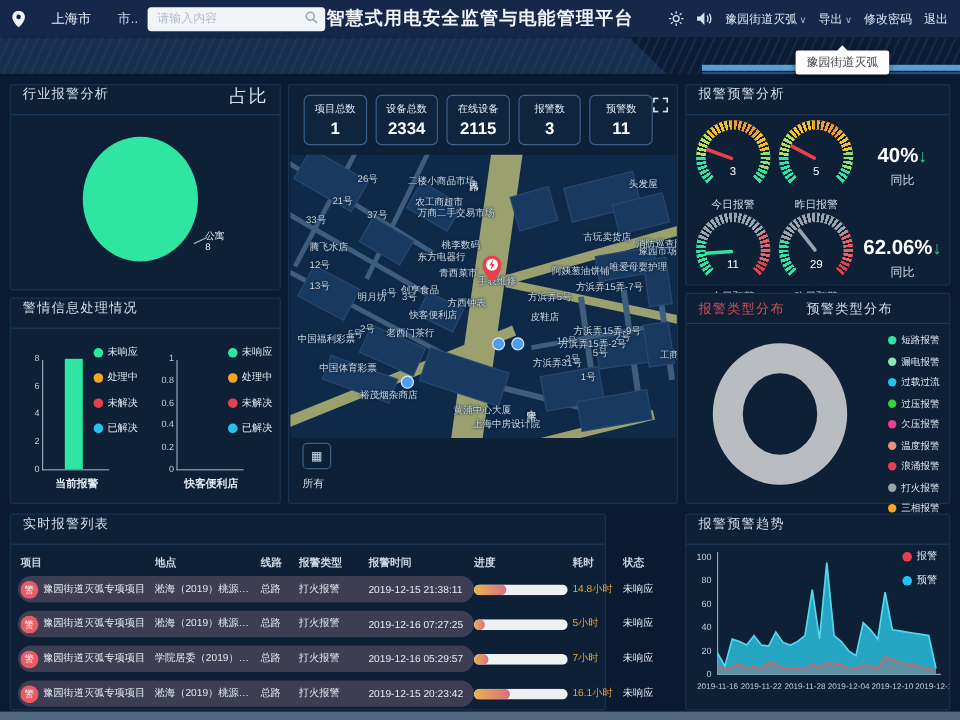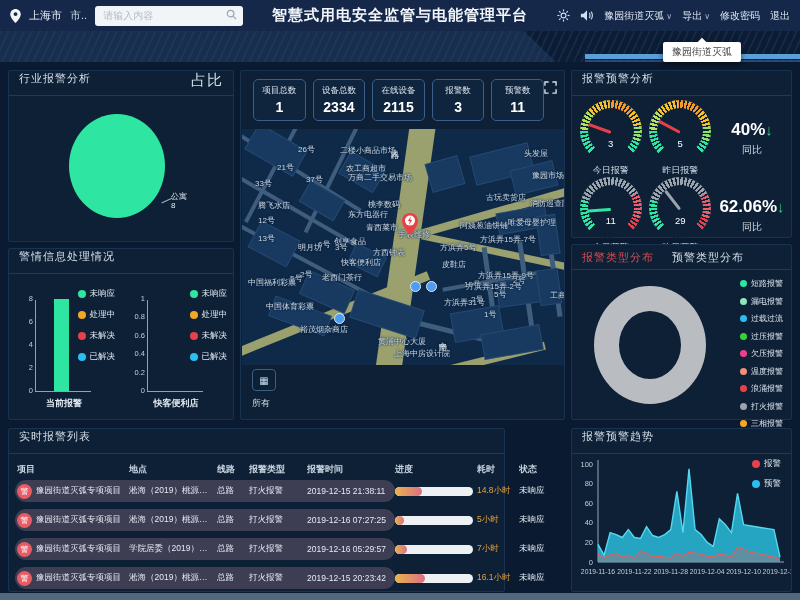--- a/index.html
+++ b/index.html
@@ -2,21 +2,21 @@
 <html><head>
 <meta charset="utf-8">
 <style>
   * { margin:0; padding:0; box-sizing:border-box; }
   html,body { width:800px; height:600px; overflow:hidden; }
   body { font-family:"Liberation Sans","DejaVu Sans",sans-serif; background:#0a1a30; color:#dfe8f0; position:relative; }
   .page { position:relative; width:800px; height:600px; background:#0a1a30; overflow:hidden; }
 
   
   .hdr { position:absolute; left:0; top:0; width:800px; height:31px; background:#15284a; display:flex; align-items:center; padding:0 10px; z-index:5; }
-  .hdr-left { display:flex; align-items:center; gap:8px; }
+  .hdr-left { display:flex; align-items:center; gap:22px; }
   .city { font-size:11px; color:#e8eef7; }
   .district { font-size:11px; color:#c9d4e4; }
   .search-box { position:relative; margin-left:8px; }
   .search-box input { width:148px; height:20px; border:none; border-radius:3px; background:#f2f5f8; font-size:10px; padding:0 22px 0 8px; color:#333; outline:none; font-family:inherit; }
   .search-box input::placeholder { color:#b3bcc6; }
   .search-glyph { position:absolute; right:6px; top:4px; }
   .hdr-title { position:absolute; left:0; right:0; text-align:center; font-size:15px; font-weight:bold; color:#f2f6fb; letter-spacing:1px; pointer-events:none; }
   .hdr-right { margin-left:auto; display:flex; align-items:center; gap:10px; font-size:10px; color:#dfe8f2; z-index:2; }
   .hdr-right .link { cursor:pointer; white-space:nowrap; }
   .caret { font-size:8px; color:#9fb2c9; margin-left:2px; }
@@ -355,21 +355,21 @@
         <div class="map-lb" style="left: 56px; top: 114px;">明月坊</div>
         <div class="map-lb" style="left: 131px; top: 119px;">方西钟表</div>
         <div class="map-lb" style="left: 99px; top: 129px;">快客便利店</div>
         <div class="map-lb" style="left: 80px; top: 144px;">老西门茶行</div>
         <div class="map-lb" style="left: 6px; top: 149px;">中国福利彩票</div>
         <div class="map-lb" style="left: 24px; top: 173px;">中国体育彩票</div>
         <div class="map-lb" style="left: 58px; top: 196px;">裕茂烟杂商店</div>
         <div class="map-lb" style="left: 136px; top: 208px;">黄浦中心大厦</div>
         <div class="map-lb" style="left: 152px; top: 220px;">上海中房设计院</div>
         <div class="map-lb" style="left: 244px; top: 64px;">古玩卖货店</div>
-        <div class="map-lb" style="left: 290px; top: 42px; font-family: Liberation Serif, serif;">豫园市场</div>
+        <div class="map-lb" style="left: 290px; top: 76px; font-family: Liberation Serif, serif;">豫园市场</div>
         <div class="map-lb" style="left: 288px; top: 70px;">消防巡查队</div>
         <div class="map-lb" style="left: 218px; top: 92px;">阿姨葱油饼铺</div>
         <div class="map-lb" style="left: 266px; top: 89px;">唯爱母婴护理</div>
         <div class="map-lb" style="left: 238px; top: 106px;">方浜弄15弄-7号</div>
         <div class="map-lb" style="left: 198px; top: 114px;">方浜弄5号</div>
         <div class="map-lb" style="left: 224px; top: 126px; margin-top: 27px;">方浜弄15弄-2号</div>
         <div class="map-lb" style="left: 236px; top: 142px;">方浜弄15弄-9号</div>
         <div class="map-lb" style="left: 202px; top: 169px;">方浜弄31号</div>
         <div class="map-lb" style="left: 200px; top: 131px;">皮鞋店</div>
         <div class="map-lb" style="left: 308px; top: 162px;">工商</div>

